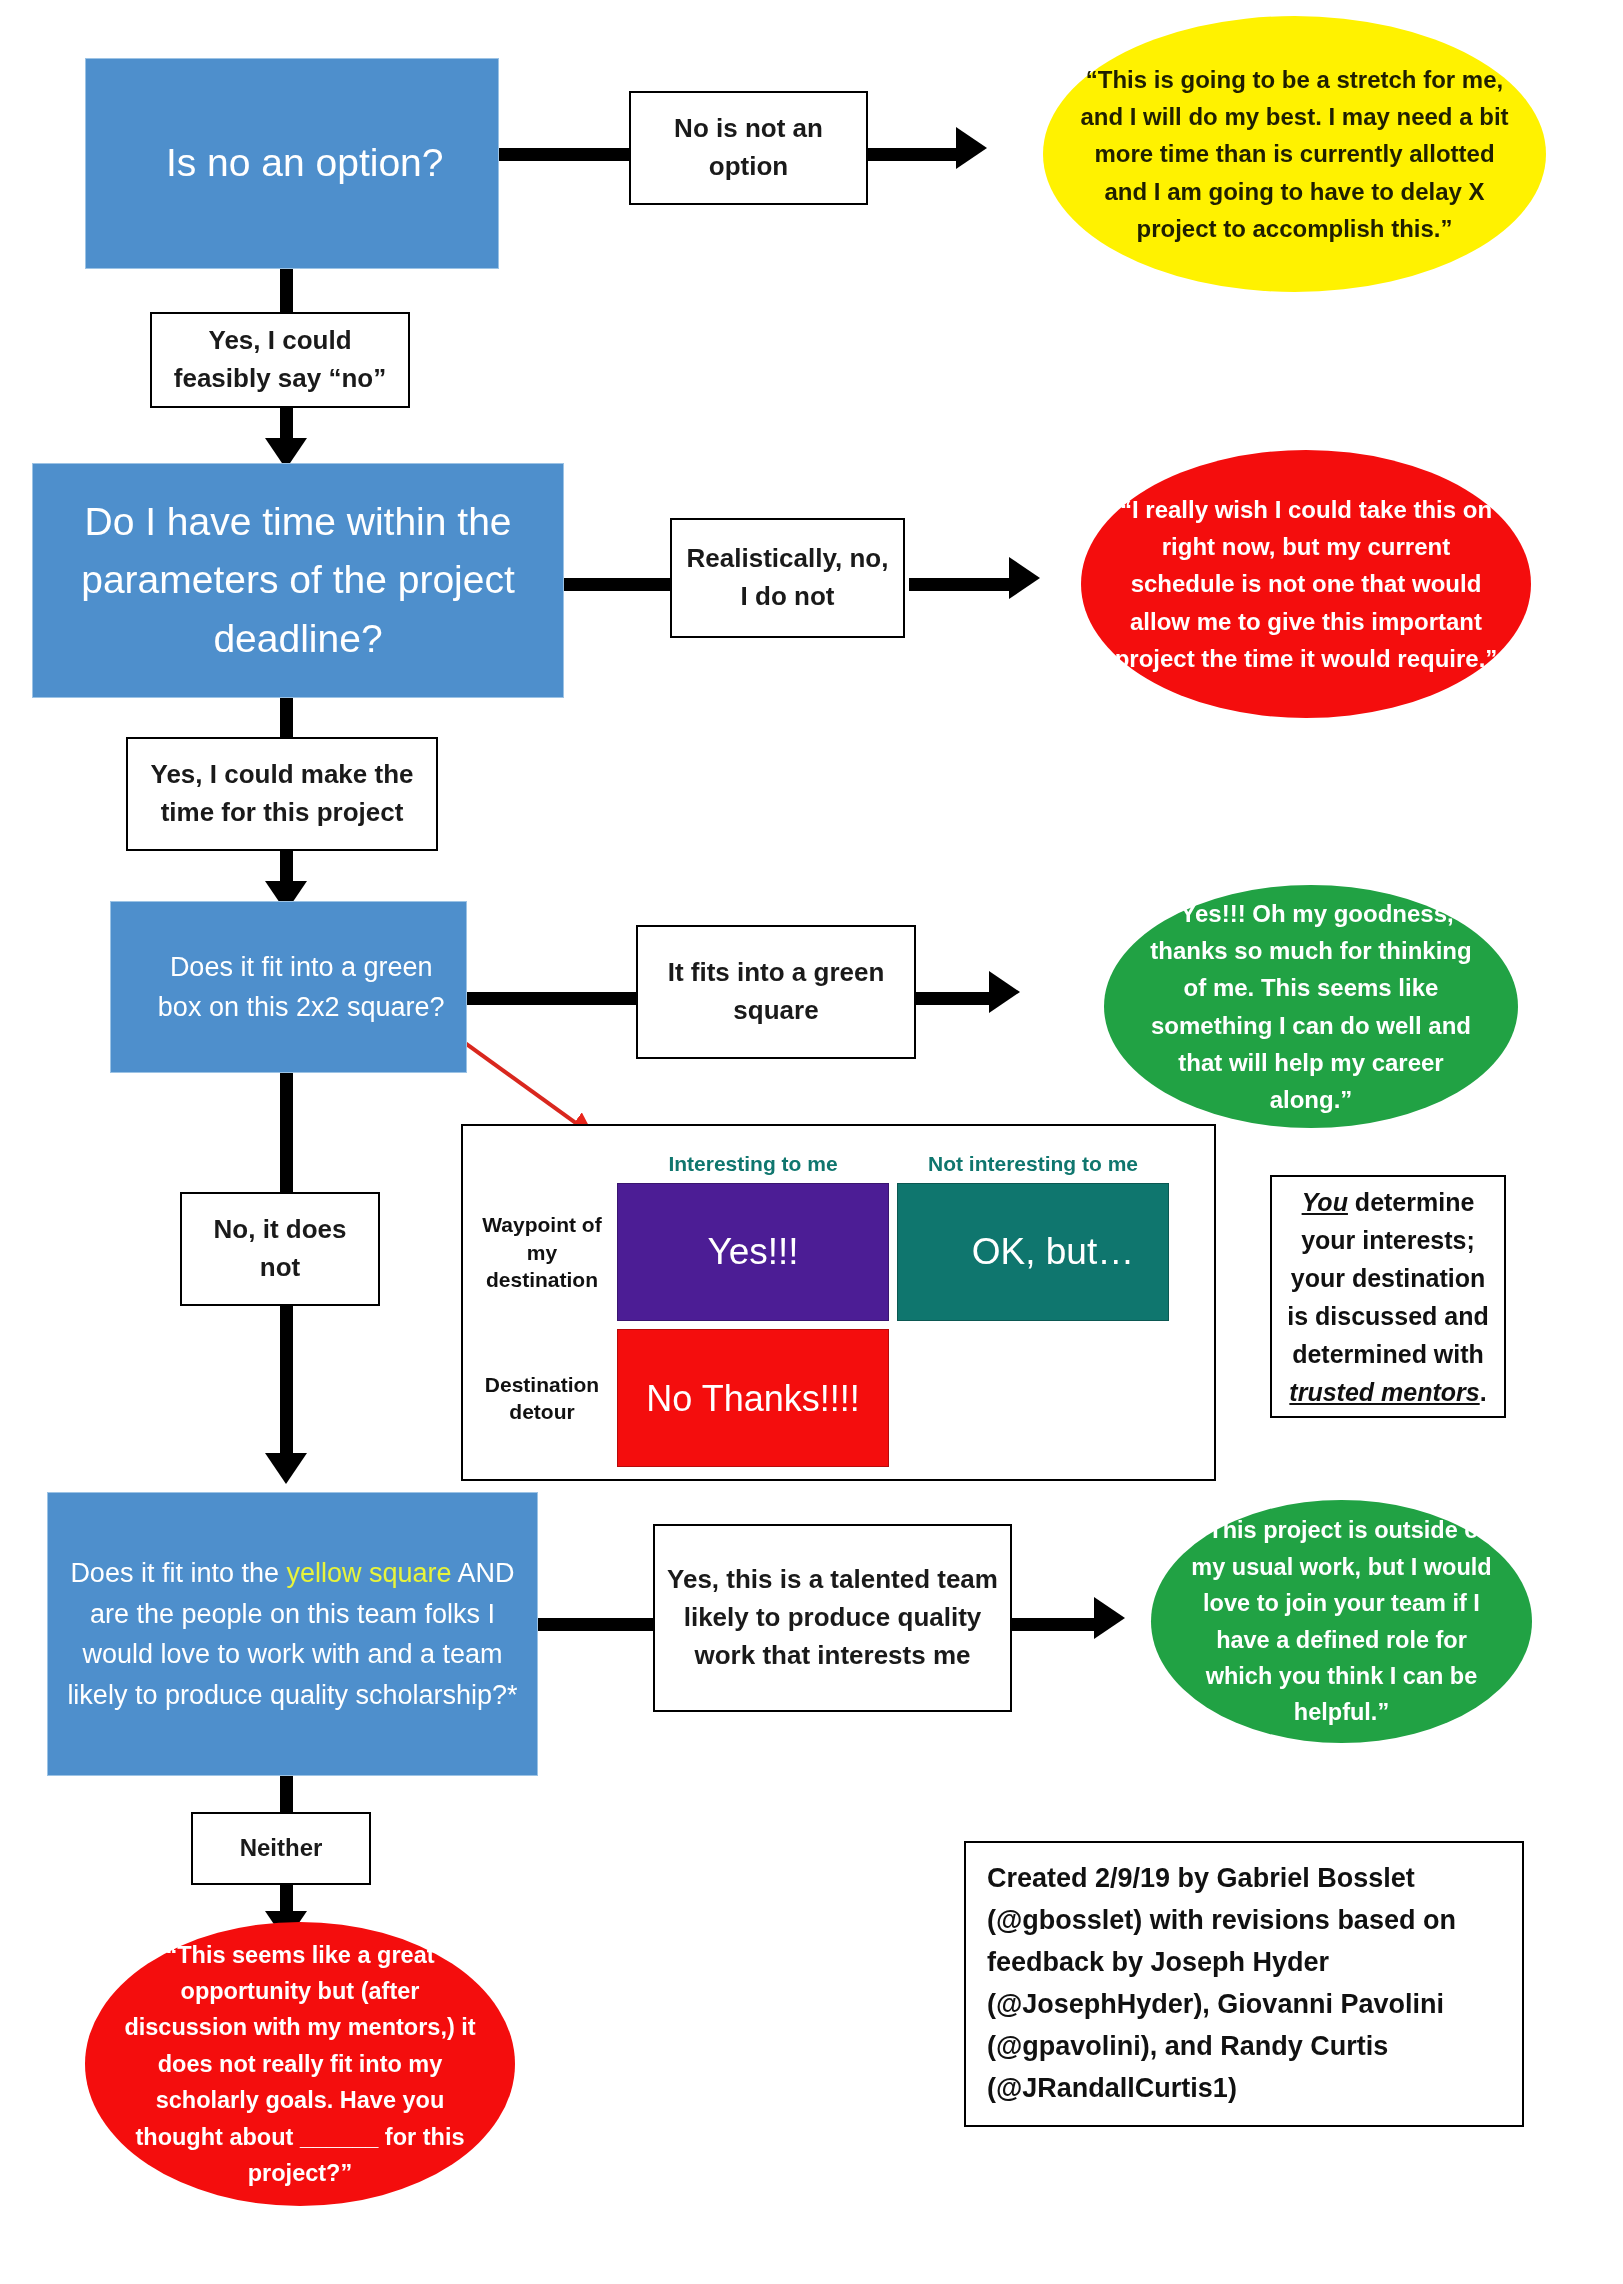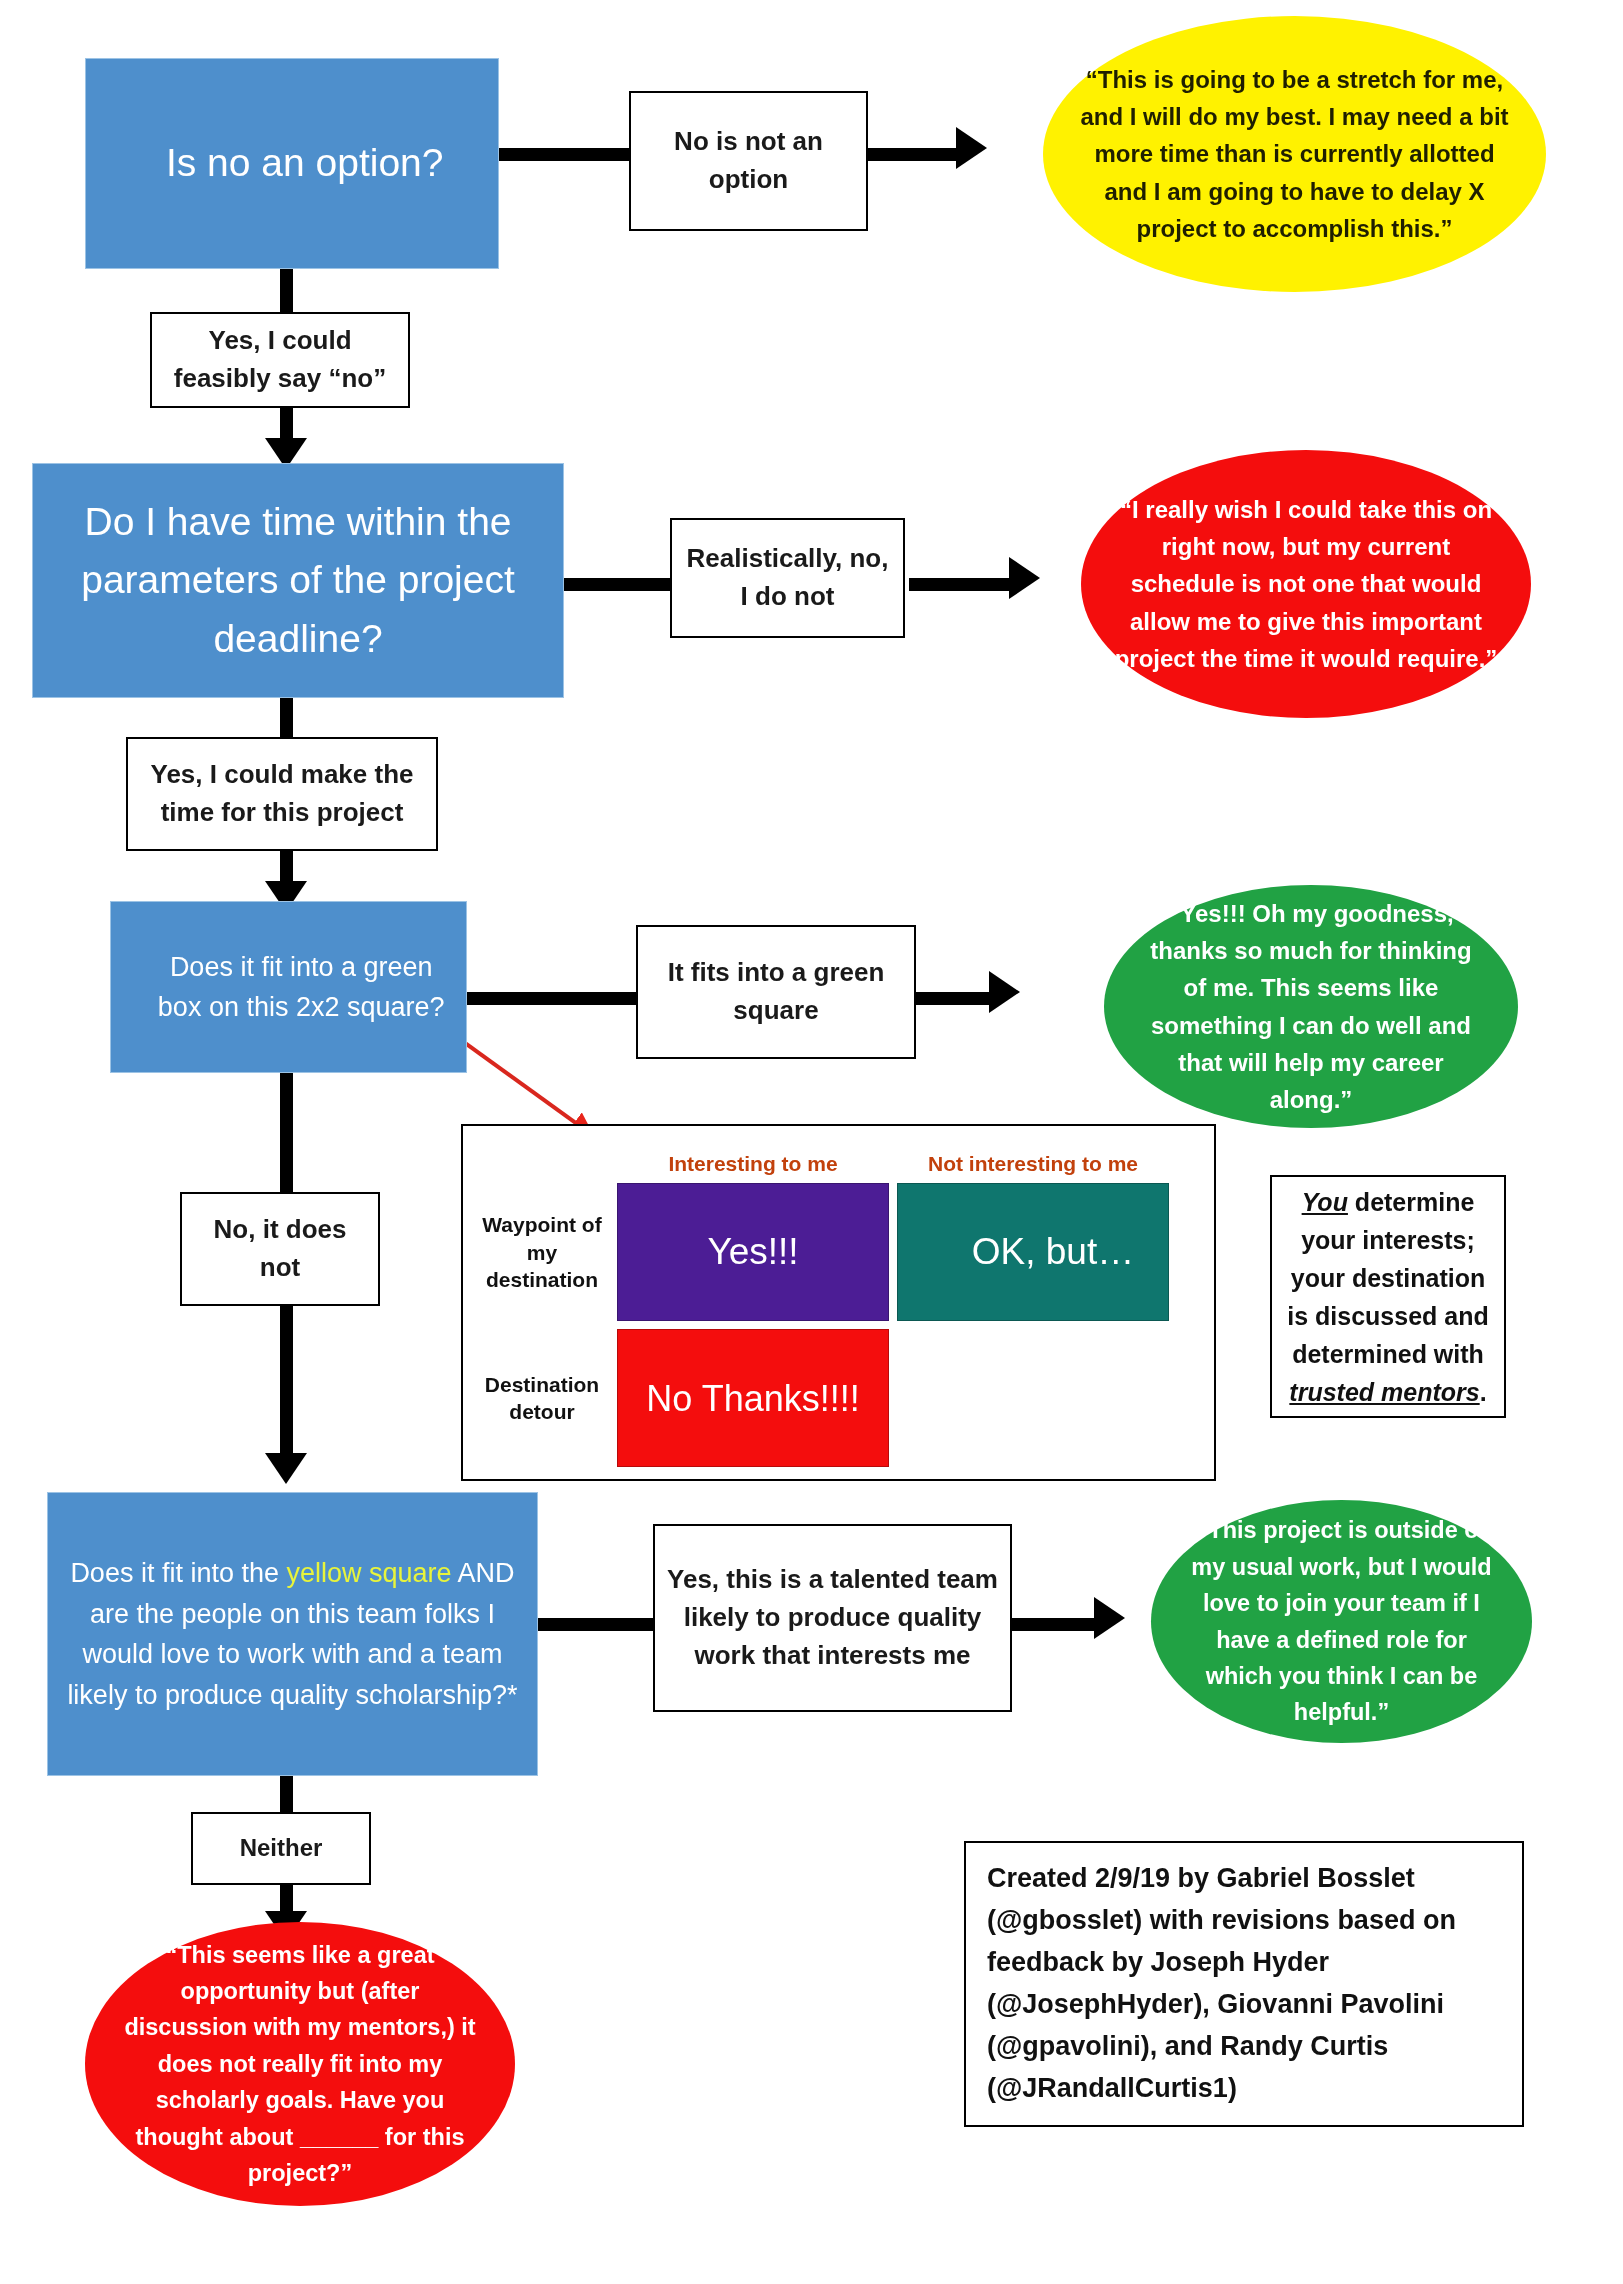--- a/index.html
+++ b/index.html
@@ -69,21 +69,21 @@
   }
   .matrix-grid{
     position:absolute;
     display:grid;
     grid-template-columns:134px 280px 280px;
     grid-template-rows:42px 146px 146px;
     gap:0;
   }
   .m-colhead{
     display:flex;align-items:flex-end;justify-content:center;
-    font-weight:bold;font-size:21px;color:#c2410c;padding-bottom:3.2px;
+    font-weight:bold;font-size:21px;color:#0f766e;padding-bottom:3.2px;
   }
   .m-rowhead{
     display:flex;align-items:center;justify-content:center;
     font-weight:bold;font-size:21px;color:#111;text-align:center;line-height:1.3;
     padding-right:8px;
   }
   .m-cell{
     display:flex;align-items:center;justify-content:center;
     color:#ffffff;font-size:37px;text-align:center;
     margin:4px;border:0.8px solid rgba(0,0,0,.25);
@@ -172,21 +172,21 @@
   <div class="node decision" style="left:110px;top:901px;width:357px;height:172px;font-size:27px;padding-left:40px;">
     <span>Does it fit into a green box on this 2x2 square?</span>
   </div>
 
   <div class="node decision" style="left:47px;top:1492px;width:491px;height:284px;font-size:27px;">
     <span>
       <span>Does it fit into the </span><span class="hl-yellow">yellow square</span><span> AND are the people on this team folks I would love to work with and a team likely to produce quality scholarship?*</span>
     </span>
   </div>
 
-  <div class="node label-box" style="left:629px;top:91px;width:239px;height:140px;font-size:26px;text-align:center;">
+  <div class="node label-box" style="left:629px;top:91px;width:239px;height:114px;font-size:26px;text-align:center;">
     <span>No is not an option</span>
   </div>
 
   <div class="node label-box" style="left:150px;top:312px;width:260px;height:96px;font-size:26px;">
     <span>Yes, I could feasibly say “no”</span>
   </div>
 
   <div class="node label-box" style="left:670px;top:518px;width:235px;height:120px;font-size:26px;">
     <span>Realistically, no, I do not</span>
   </div>

